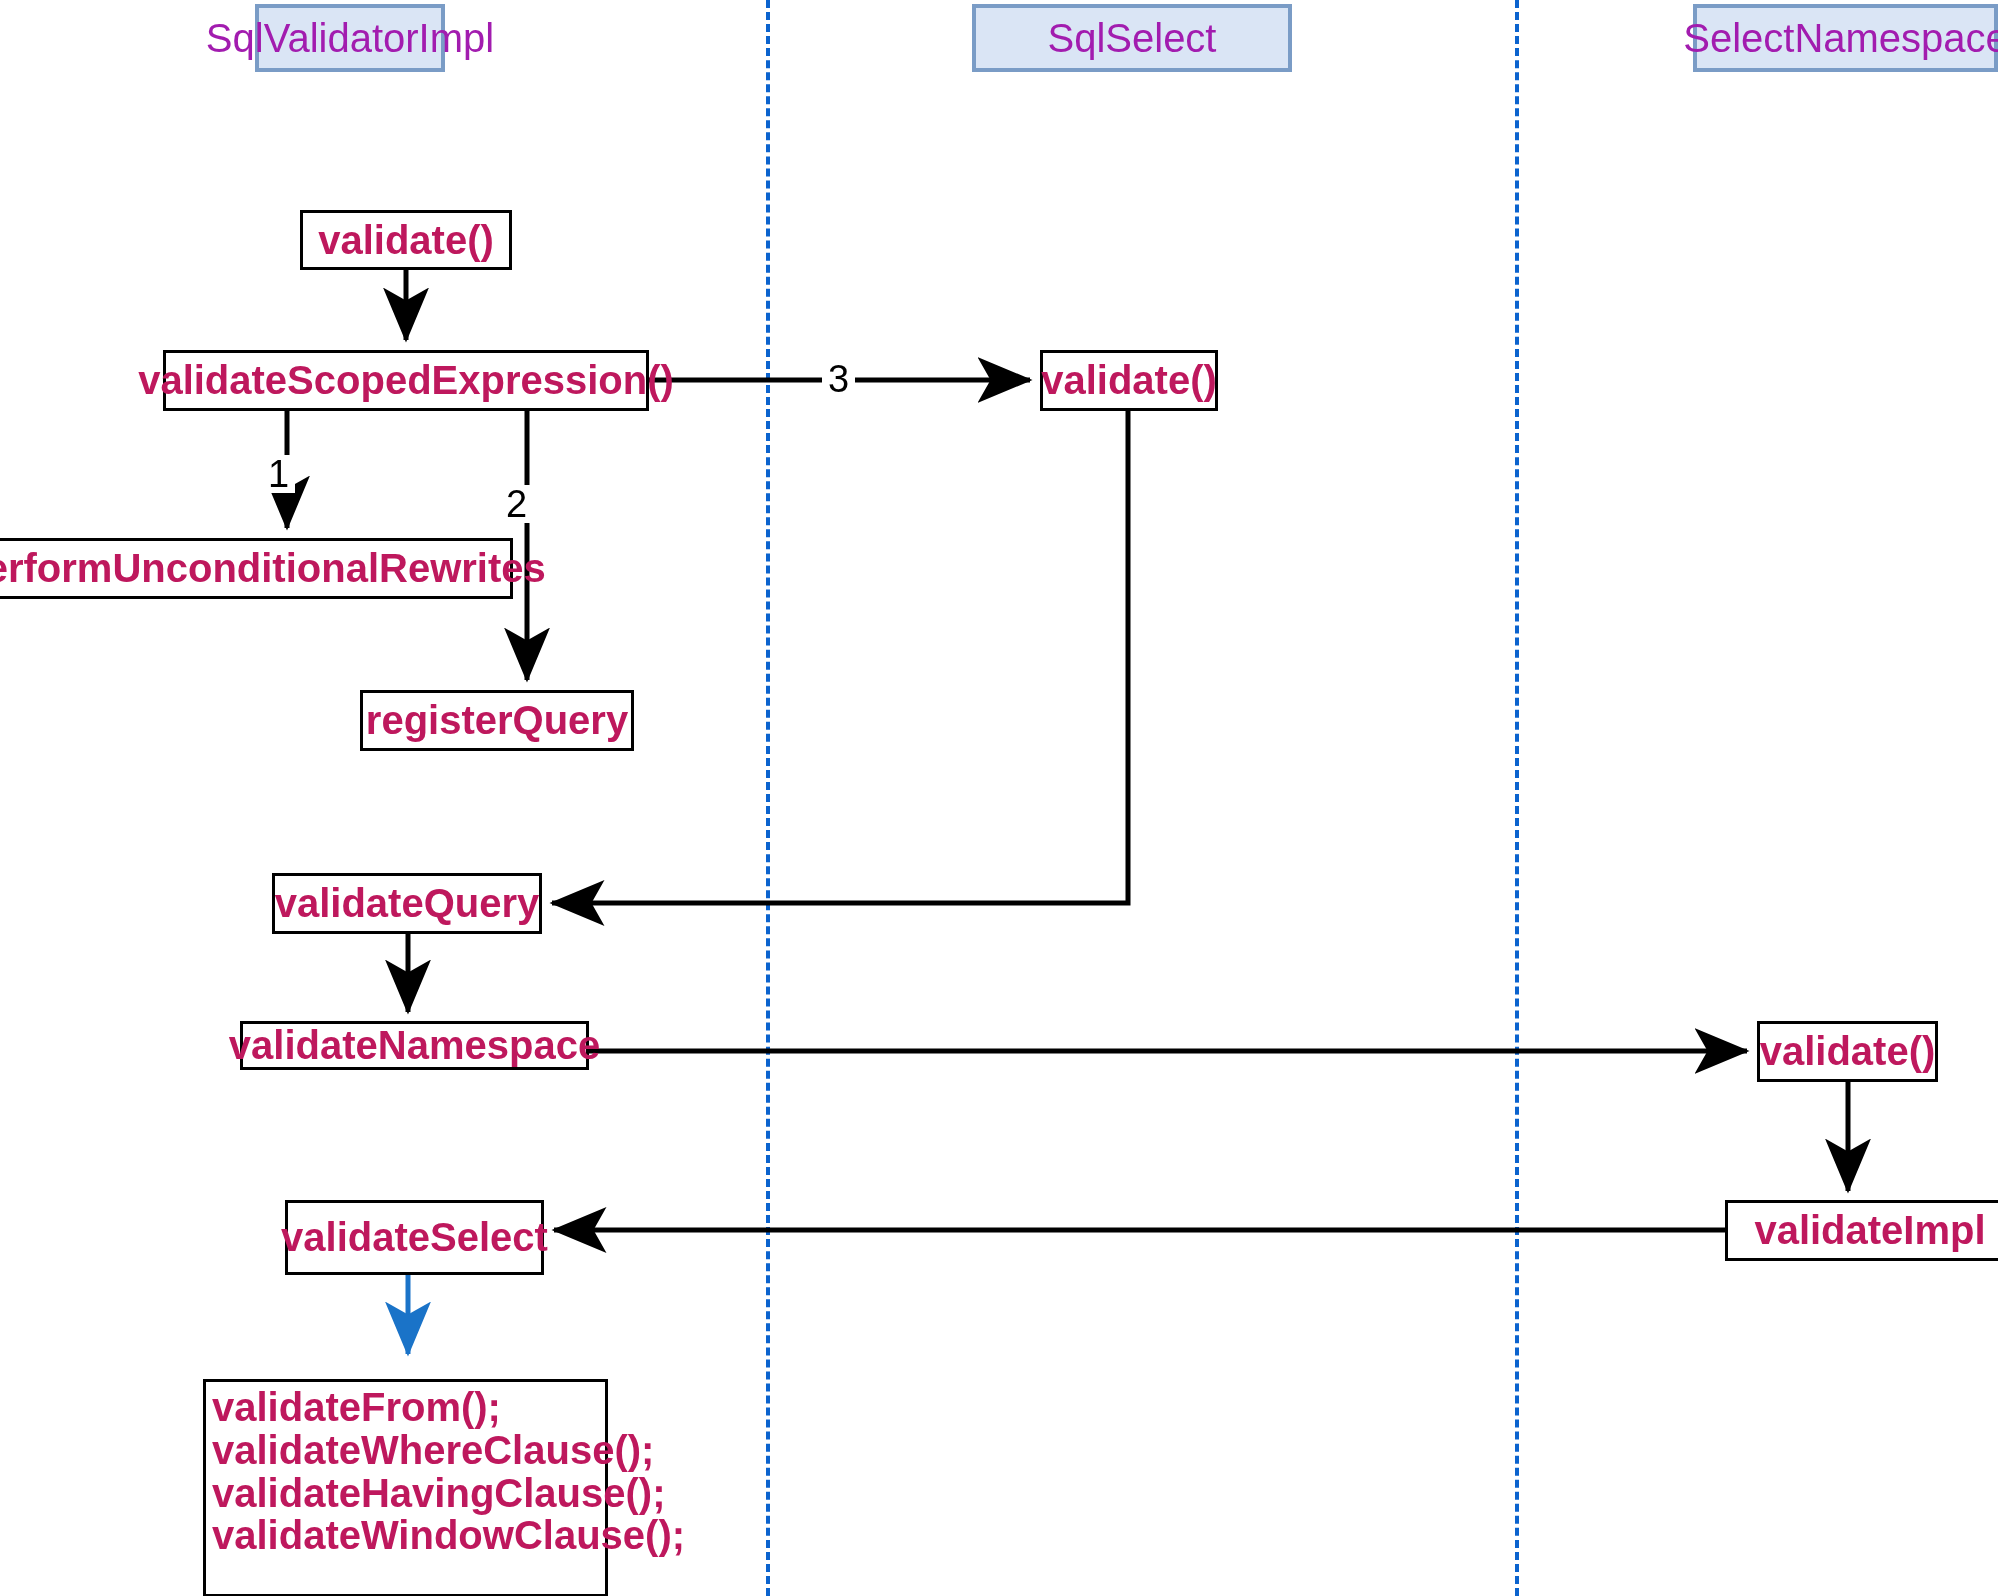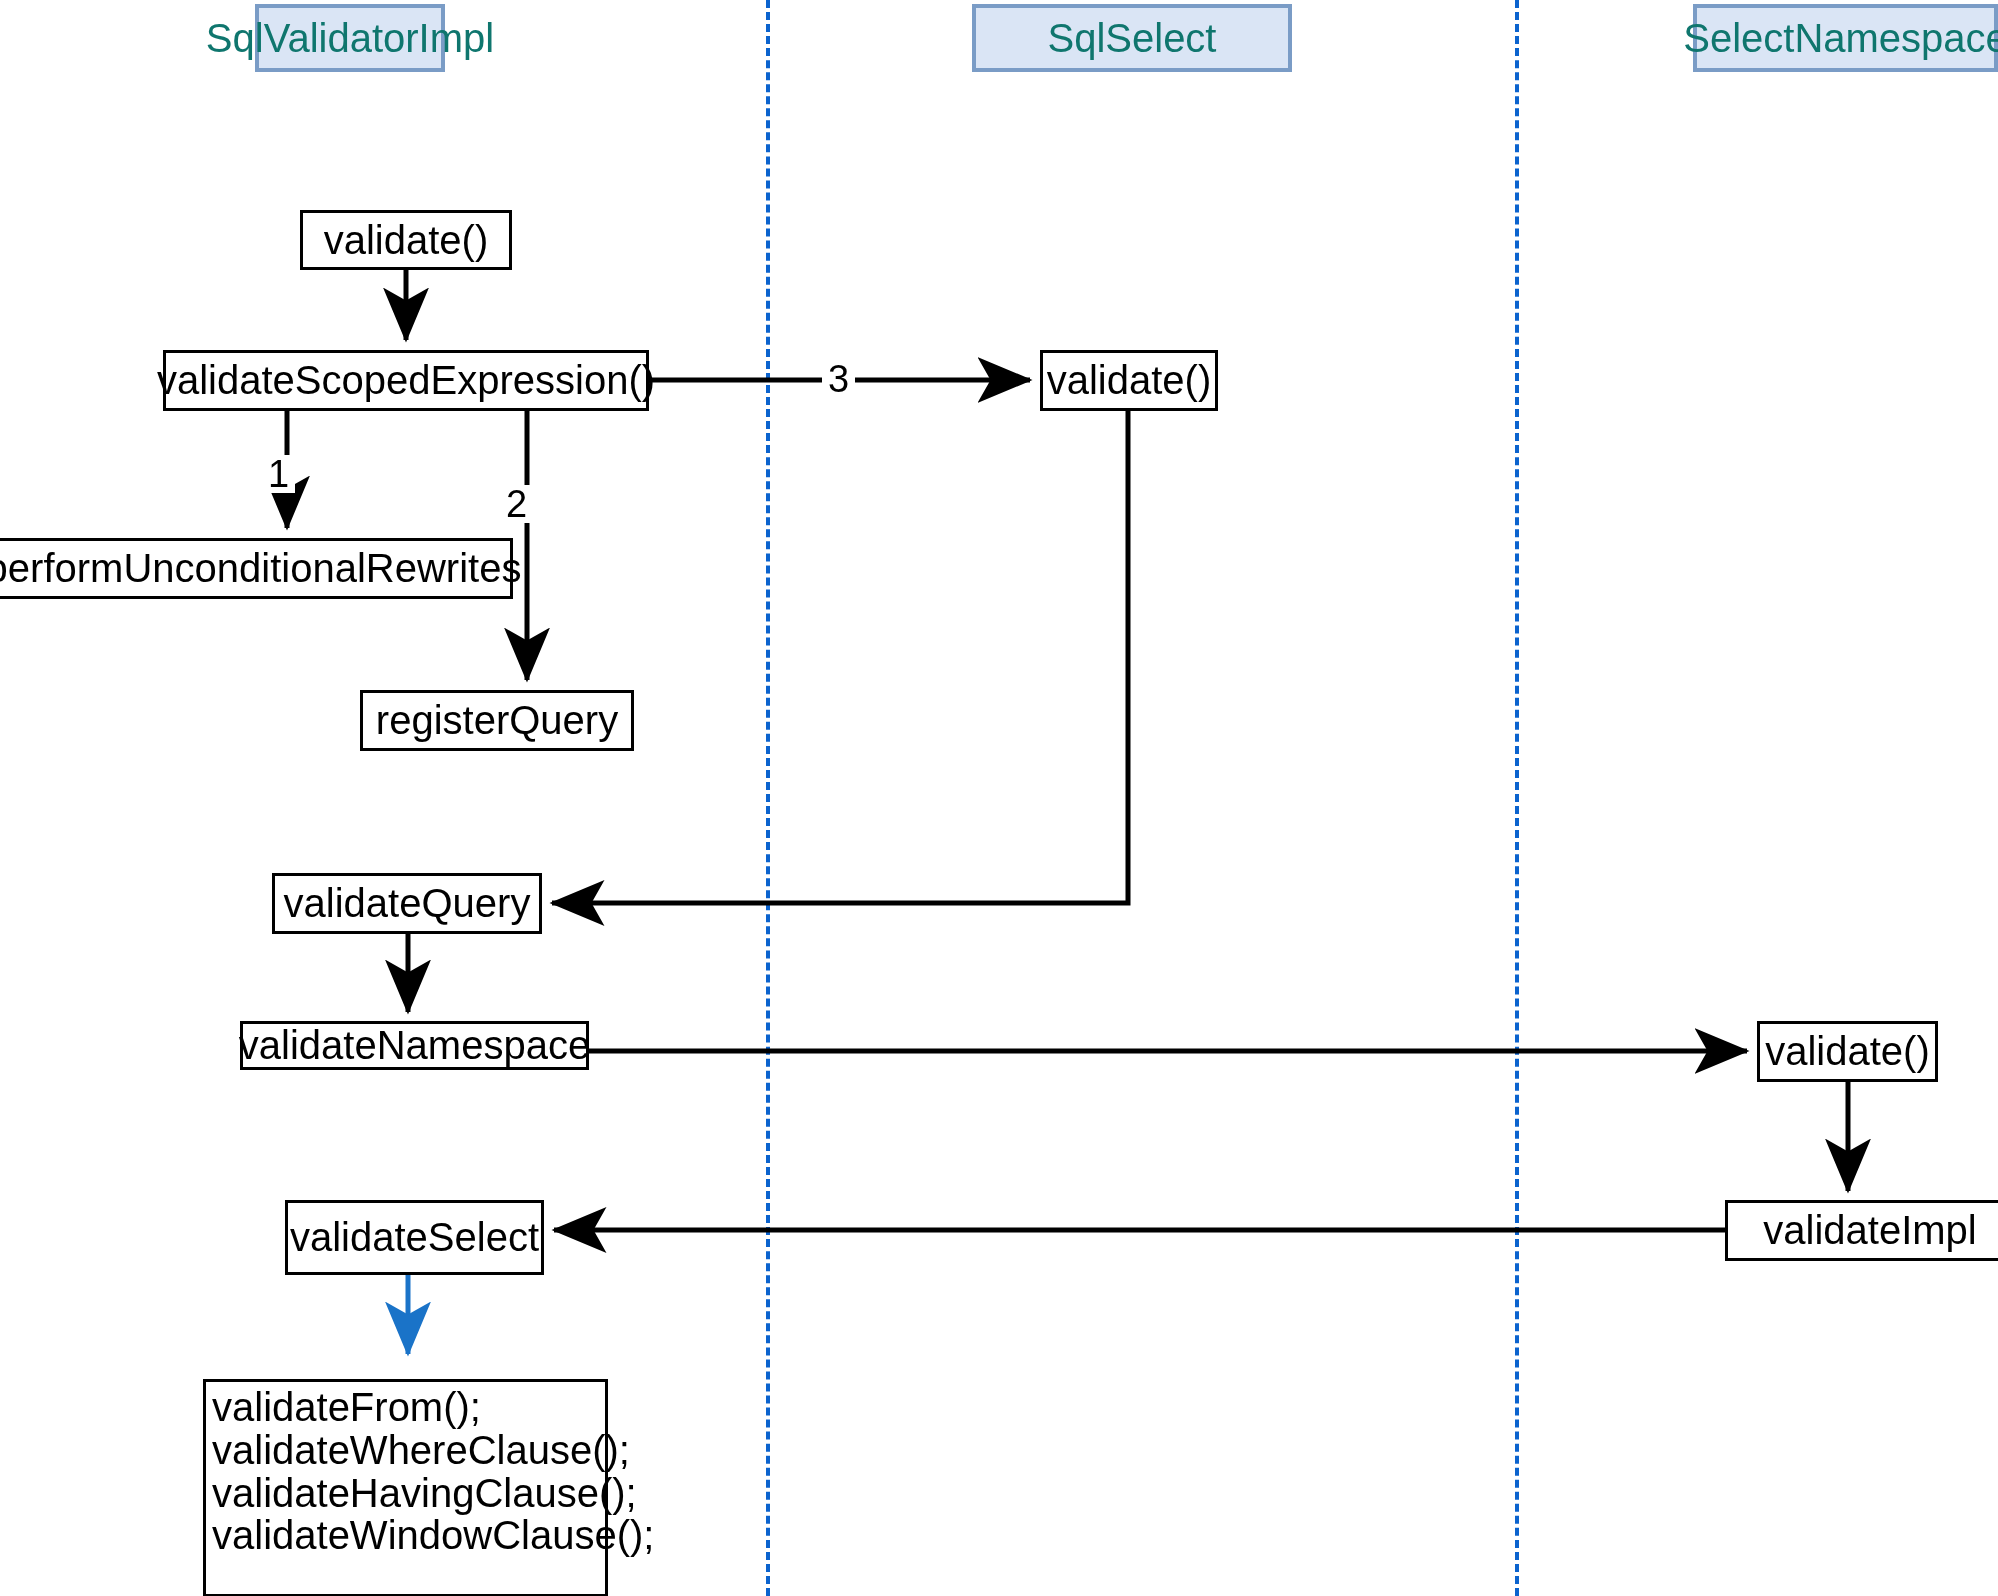--- a/index.html
+++ b/index.html
@@ -17,39 +17,40 @@
   }
   .lifeline-head {
     position: absolute;
     background: #dae5f5;
     border: 4px solid #7a9cc6;
     box-sizing: border-box;
     display: flex;
     align-items: center;
     justify-content: center;
     font-size: 40px;
-    color: #0f766e;
+    color: #a21caf;
     white-space: nowrap;
   }
   .lifeline {
     position: absolute;
     width: 0;
     border-left: 4px dashed #0b63ce;
   }
   .node {
     position: absolute;
     background: #ffffff;
     border: 3px solid #000000;
     box-sizing: border-box;
     display: flex;
     align-items: center;
     justify-content: center;
     font-size: 40px;
-    color: #000000;
+    color: #be185d;
     white-space: nowrap;
+    font-weight: bold;
   }
   .node.code {
     display: block;
     padding: 4px 4px 4px 6px;
     line-height: 1.07;
     font-size: 40px;
     text-align: left;
   }
   .node.code .codeline {
     display: block;

